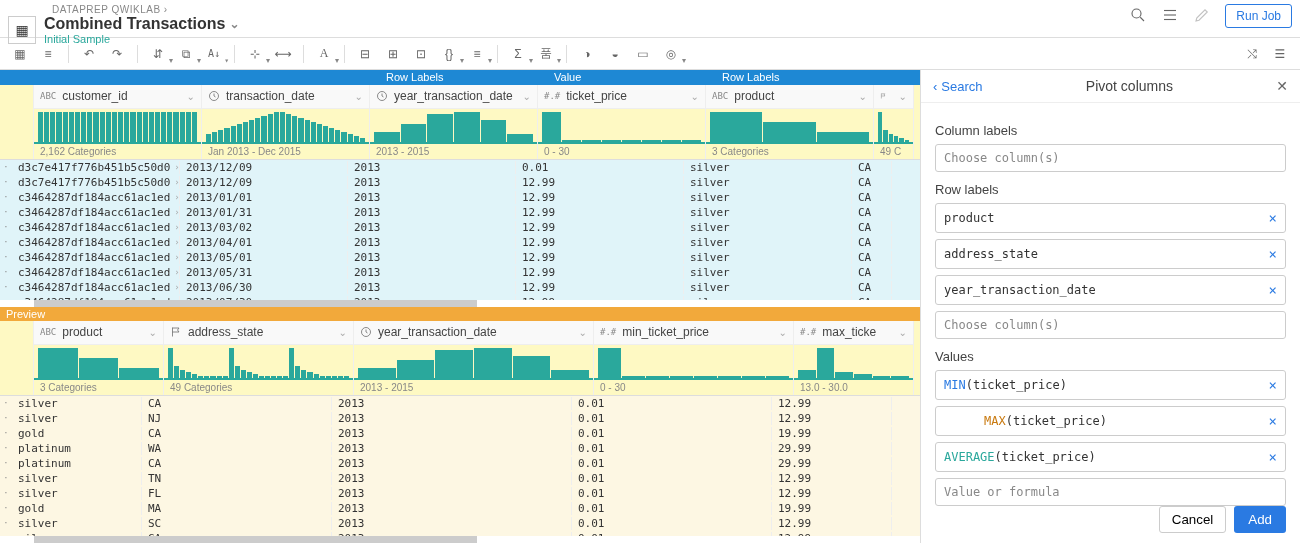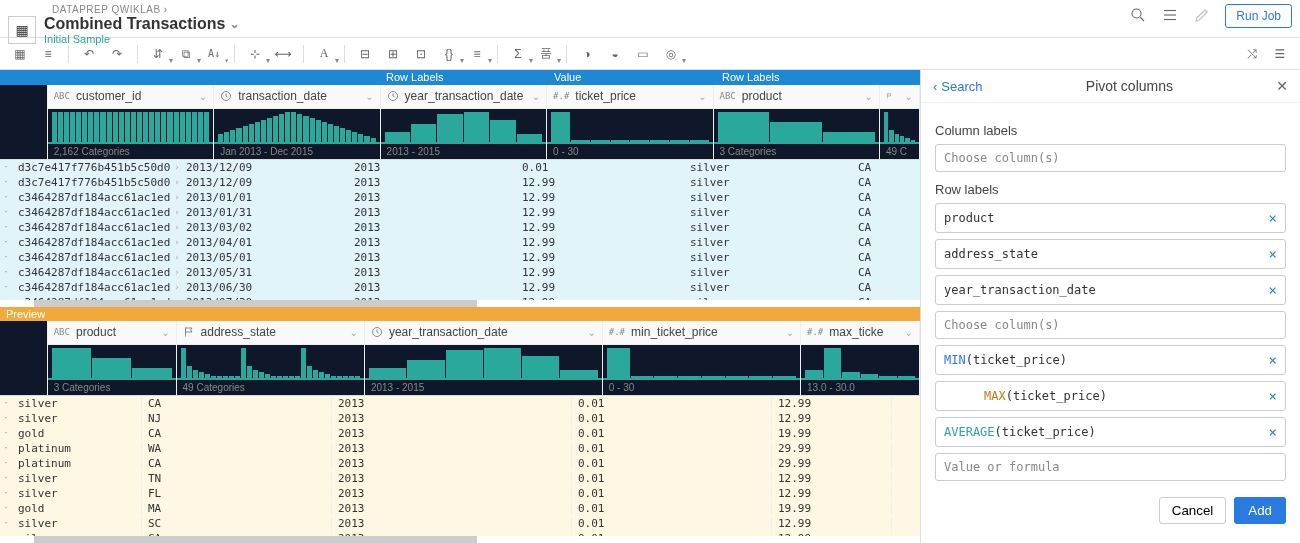--- a/index.html
+++ b/index.html
@@ -30,21 +30,21 @@
 .chip-input, .chip { border:1px solid #ccc; border-radius:3px; padding:6px 8px; font-family:monospace; font-size:12px; color:#888; margin-bottom:6px; display:flex; align-items:center;}
 .chip{ color:#333;}
 .chip .x{ margin-left:auto; color:#2a7ae2; cursor:pointer; font-size:14px;}
 .fn-min{color:#2a7ae2;} .fn-max{color:#c97a10;margin-left:40px;} .fn-avg{color:#2aa89c;}
 .panel-foot { display:flex; gap:8px; justify-content:flex-end; padding:0 14px 10px 14px;}
 .btn-cancel { border:1px solid #ccc; background:#fff; padding:5px 12px; border-radius:3px; cursor:pointer;}
 .btn-add { background:#2a7ae2; color:#fff; border:none; padding:5px 14px; border-radius:3px; cursor:pointer;}
 
 .labels { display:flex; background:#1e88d4; color:#fff; font-size:11px; height:16px;}
 .labels div{ padding:1px 6px;}
-.colhdr { display:flex; border-bottom:1px solid #ddd; background:#0f172a;padding-left:14px;}
+.colhdr { display:flex; border-bottom:1px solid #ddd; background:#fef9c3;}
 .col { border-right:1px solid #eee; display:flex; flex-direction:column; }
 .col-head { display:flex; align-items:center; padding:4px 6px; gap:6px; height:24px; background:#f9f9f9; border-bottom:1px solid #eee; position:relative;}
 .col-head .type{ font-size:9px; color:#888; font-family:monospace;}
 .col-head .name{ flex:1; font-size:12px; color:#444;}
 .col-head .dd{ font-size:10px; color:#aaa;}
 .hist { height:35px; display:flex; align-items:flex-end; gap:1px; padding:2px 4px 0 4px; border-bottom:2px solid #2aa89c;}
 .hist .b{ background:#2aa89c; flex:1;}
 .meta{ font-size:10px; color:#888; padding:2px 6px;}
 .rows { overflow:hidden;}
 .row{ display:flex; height:15px; font-size:11px; font-family:monospace; align-items:center;}
@@ -580,20 +580,21 @@
       <div class="chip-input">Choose column(s)</div>
 
       <div class="section-label">Row labels</div>
       <div id="row-chips">
           <div class="chip">product<span class="x">×</span></div>
           <div class="chip">address_state<span class="x">×</span></div>
           <div class="chip">year_transaction_date<span class="x">×</span></div>
         </div>
       <div class="chip-input">Choose column(s)</div>
 
+      <div class="section-label">Values</div>
       <div id="val-chips">
           <div class="chip"><span class="fn-min">MIN</span>(<span>ticket_price</span>)<span class="x">×</span></div>
           <div class="chip"><span class="fn-max">MAX</span>(<span>ticket_price</span>)<span class="x">×</span></div>
           <div class="chip"><span class="fn-avg">AVERAGE</span>(<span>ticket_price</span>)<span class="x">×</span></div>
         </div>
       <div class="chip-input">Value or formula</div>
 
     </div>
     <div class="panel-foot">
       <button class="btn-cancel">Cancel</button>

